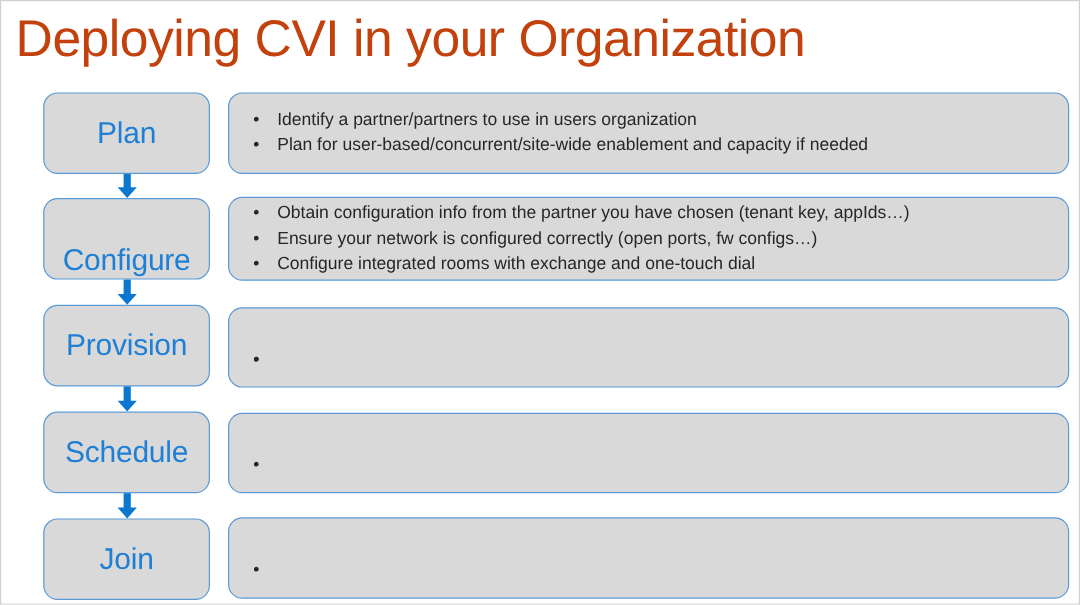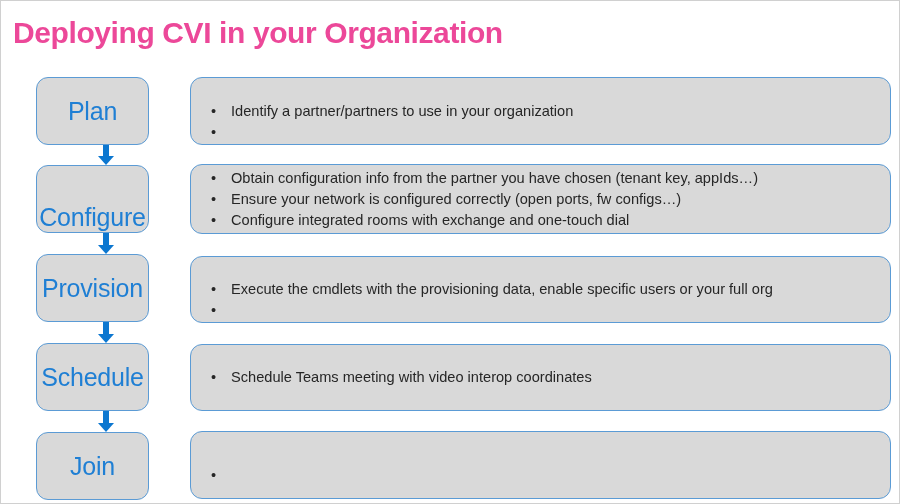--- a/index.html
+++ b/index.html
@@ -23,41 +23,41 @@
   }
 
   
   #title {
     position: absolute;
     left: 12px;
     top: 8px;
     width: 760px;
     height: 48px;
     line-height: 48px;
-    font-size: 30px;
-    font-weight: bold;
-    color: #ec4899;
+    font-size: 43px;
+    font-weight: normal;
+    color: #c2410c;
     letter-spacing: -0.4px;
     white-space: nowrap;
   }
 
   
   #flow {
     position: absolute;
     left: 0;
     top: 62px;
     width: 898px;
     height: 436px;
   }
 
   
   .stage {
     position: absolute;
     left: 35px;
-    width: 113px;
+    width: 139px;
     box-sizing: border-box;
     background: #d9d9d9;
     border: 1.4px solid #5b9bd5;
     border-radius: 12px;
     display: flex;
     align-items: center;
     justify-content: center;
   }
   .stage-label {
     font-size: 25px;
@@ -126,22 +126,22 @@
 
 <div id="slide">
 
   <div id="title">Deploying CVI in your Organization</div>
 
   <div id="flow">
       <div class="stage" style="top: 14px; height: 68px;">
         <div class="stage-label">Plan</div>
       </div>
       <div class="detail" style="top: 14px; height: 68px;">
-        <div class="bullet"><span class="dot">•</span><span>Identify a partner/partners to use in your organization</span></div>
-        <div class="bullet"><span class="dot">•</span></div>
+        <div class="bullet"><span class="dot">•</span><span>Identify a partner/partners to use in users organization</span></div>
+        <div class="bullet"><span class="dot">•</span><span>Plan for user-based/concurrent/site-wide enablement and capacity if needed</span></div>
       </div>
       <div class="arrow" style="top: 82px; height: 20px;">
         <div class="shaft" style="height: 12px;"></div>
         <div class="head" style="top: 11px;"></div>
       </div>
       <div class="stage" style="top: 102px; height: 68px; align-items: flex-end;">
         <div class="stage-label">Configure</div>
       </div>
       <div class="detail" style="top: 101px; height: 70px;">
         <div class="bullet"><span class="dot">•</span><span>Obtain configuration info from the partner you have chosen (tenant key, appIds…)</span></div>
@@ -149,32 +149,32 @@
         <div class="bullet"><span class="dot">•</span><span>Configure integrated rooms with exchange and one-touch dial</span></div>
       </div>
       <div class="arrow" style="top: 170px; height: 21px;">
         <div class="shaft" style="height: 13px;"></div>
         <div class="head" style="top: 12px;"></div>
       </div>
       <div class="stage" style="top: 191px; height: 68px; text-align: center;">
         <div class="stage-label">Provision</div>
       </div>
       <div class="detail" style="top: 193px; height: 67px;">
-        <div class="bullet"><span class="dot">•</span><span>Execute the cmdlets with the provisioning data, enable specific users or your full org</span></div>
+        <div class="bullet"><span class="dot">•</span></div>
         <div class="bullet"><span class="dot">•</span></div>
       </div>
       <div class="arrow" style="top: 259px; height: 21px;">
         <div class="shaft" style="height: 13px;"></div>
         <div class="head" style="top: 12px;"></div>
       </div>
       <div class="stage" style="top: 280px; height: 68px;">
         <div class="stage-label">Schedule</div>
       </div>
       <div class="detail" style="top: 281px; height: 67px;">
-        <div class="bullet"><span class="dot">•</span><span>Schedule Teams meeting with video interop coordinates</span></div>
+        <div class="bullet"><span class="dot">•</span></div>
       </div>
       <div class="arrow" style="top: 348px; height: 21px;">
         <div class="shaft" style="height: 13px;"></div>
         <div class="head" style="top: 12px;"></div>
       </div>
       <div class="stage" style="top: 369px; height: 68px; align-items: center;">
         <div class="stage-label">Join</div>
       </div>
       <div class="detail" style="top: 368px; height: 68px;">
         <div class="bullet"><span class="dot">•</span></div>

